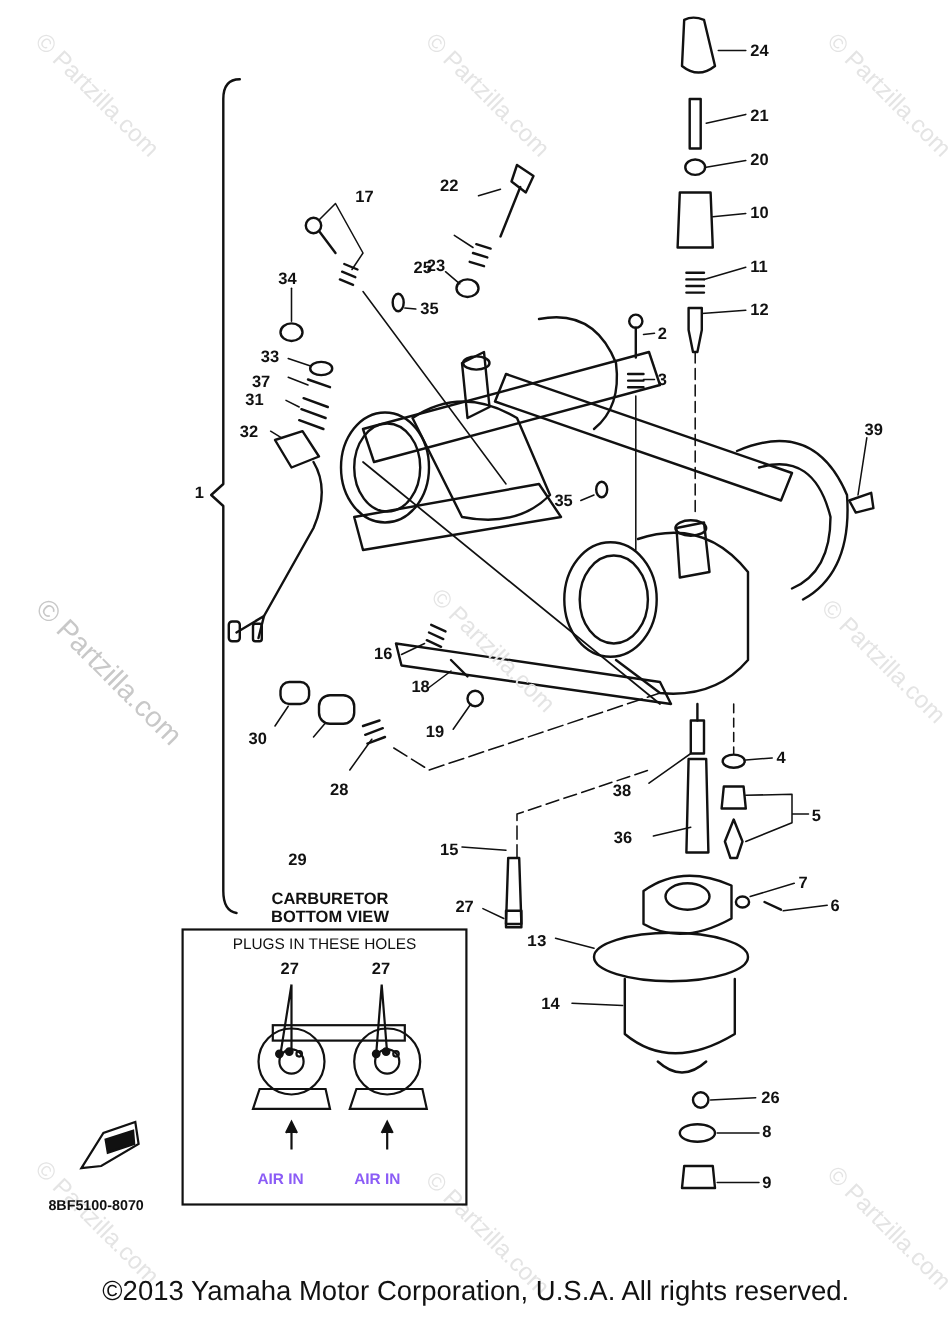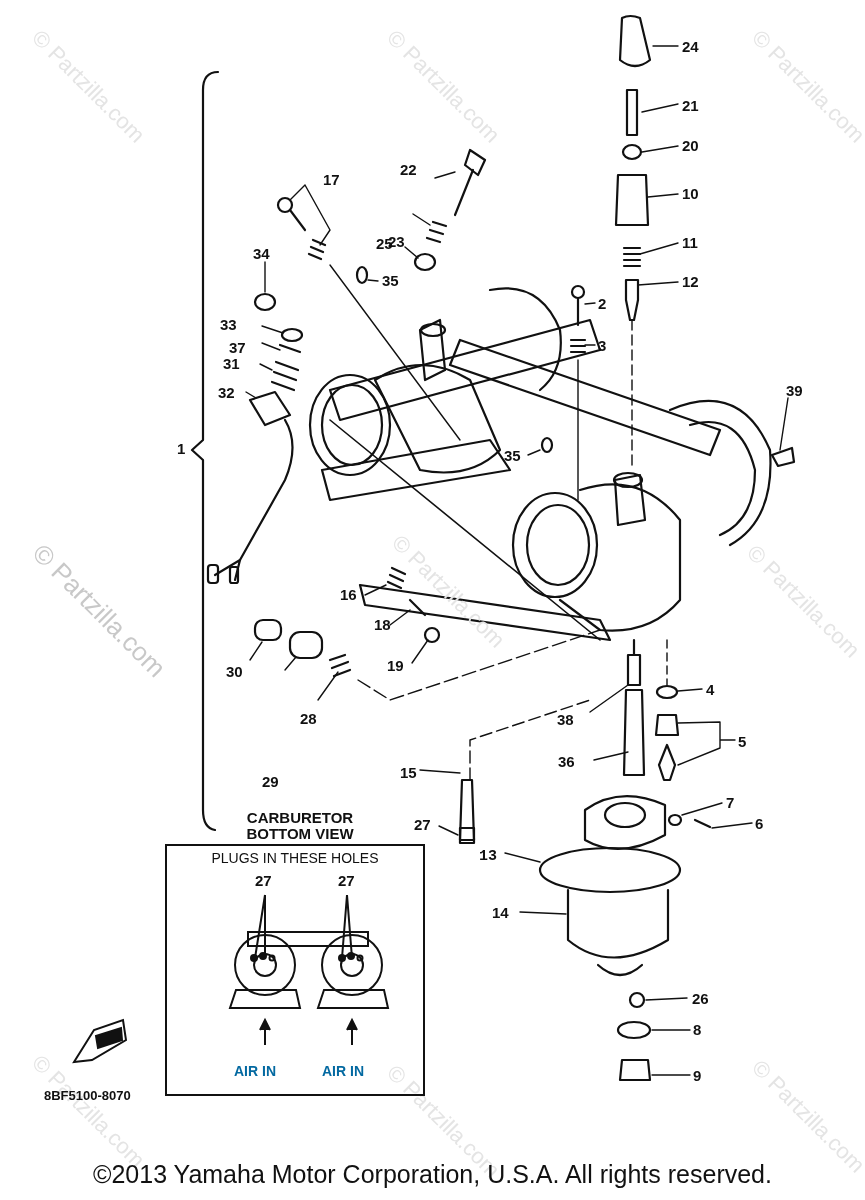--- a/index.html
+++ b/index.html
@@ -4,21 +4,21 @@
 <style>
   html, body { margin: 0; padding: 0; background: #ffffff; }
   body { width: 865px; height: 1200px; position: relative; overflow: hidden; font-family: "Liberation Sans", sans-serif; }
   #diagram { position: absolute; left: 0; top: 0; width: 865px; height: 1200px; }
   .lbl { position: absolute; font-family: "Liberation Sans", sans-serif; font-weight: bold; font-size: 15px; color: #111; line-height: 1; white-space: nowrap; }
   .wm { position: absolute; font-family: "Liberation Sans", sans-serif; font-size: 22px; color: #e4e4e4; transform: rotate(45deg); transform-origin: left top; white-space: nowrap; pointer-events: none; }
   .wm-big { font-size: 26px; color: #c8c8c8; }
   .inset-title { position: absolute; font-weight: bold; font-size: 15px; text-align: center; line-height: 16px; color: #111; }
   .inset-box { position: absolute; left: 165px; top: 844px; width: 260px; height: 252px; border: 2px solid #111; box-sizing: border-box; }
   .plugs { position: absolute; left: 0; right: 0; top: 4px; text-align: center; font-weight: normal; font-size: 14px; color: #111; }
-  .air { position: absolute; font-weight: bold; font-size: 14px; color: #0369a1; }
+  .air { position: absolute; font-weight: bold; font-size: 14px; color: #8b5cf6; }
   .partno { position: absolute; left: 44px; top: 1088px; font-weight: bold; font-size: 13px; color: #111; }
   .footer { position: absolute; left: 0; right: 0; top: 1160px; text-align: center; font-size: 25px; color: #111; }
 </style>
 </head>
 <body>
 
 <svg id="diagram" viewBox="0 0 865 1200" xmlns="http://www.w3.org/2000/svg">
   <g fill="none" stroke="#111" stroke-width="2.2" stroke-linecap="round" stroke-linejoin="round">
 
     <path d="M218 72 Q203 72 203 90 L203 440 L192 450 L203 460 L203 810 Q203 828 215 830"></path>
@@ -224,21 +224,21 @@
 <div class="lbl" style="left:388px; top:202px;margin-top:32px;">23</div>
 <div class="lbl" style="left:682px; top:39px;">24</div>
 <div class="lbl" style="left:376px; top:236px;">25</div>
 <div class="lbl" style="left:692px; top:991px;">26</div>
 <div class="lbl" style="left:414px; top:817px;">27</div>
 <div class="lbl" style="left:300px; top:711px;">28</div>
 <div class="lbl" style="left:262px; top:728px;margin-top:46px;">29</div>
 <div class="lbl" style="left:226px; top:664px;">30</div>
 <div class="lbl" style="left:223px; top:356px;">31</div>
 <div class="lbl" style="left:218px; top:385px;">32</div>
-<div class="lbl" style="left:220px; top:317px;">33</div>
+<div class="lbl" style="left:237px; top:317px;">33</div>
 <div class="lbl" style="left:253px; top:246px;">34</div>
 <div class="lbl" style="left:382px; top:273px;">35</div>
 <div class="lbl" style="left:504px; top:448px;">35</div>
 <div class="lbl" style="left:558px; top:754px;">36</div>
 <div class="lbl" style="left:229px; top:340px;">37</div>
 <div class="lbl" style="left:557px; top:712px;">38</div>
 <div class="lbl" style="left:786px; top:383px;">39</div>
 
 <div class="inset-title" style="left:240px; top:810px; width:120px;">
   <div>CARBURETOR</div>

